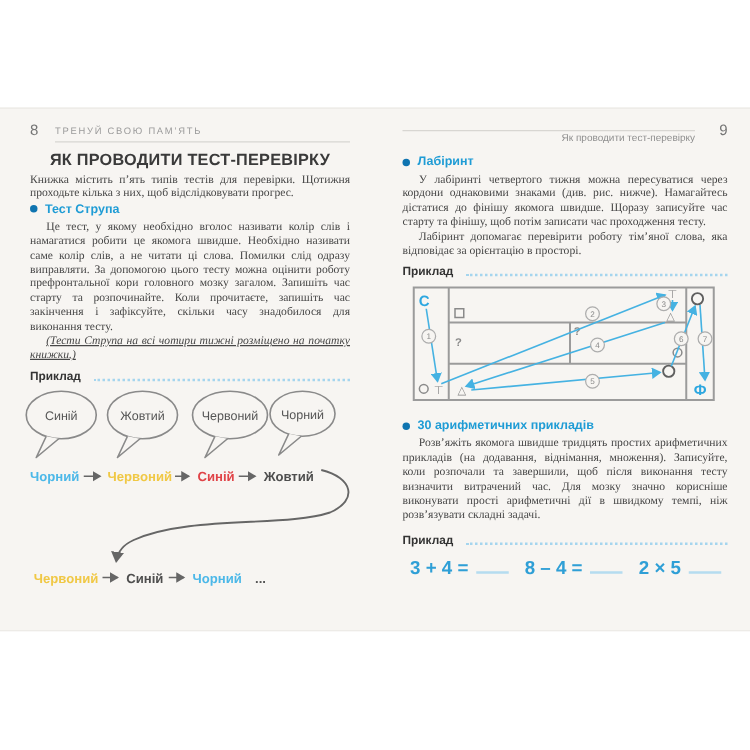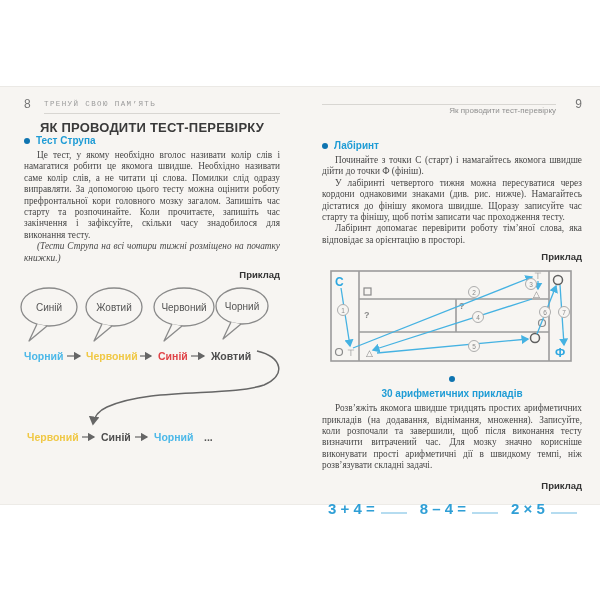--- a/index.html
+++ b/index.html
@@ -8,43 +8,43 @@
   .spread{position:absolute;left:0;top:86px;width:600px;height:417px;background:#f7f5f2;
           border-top:1px solid #ebe9e5;border-bottom:1px solid #edebe7;}
   .page{position:absolute;top:9px;}
   .page-left{left:24px;width:256px;}
   .page-right{left:322px;width:260px;}
 
   
   .lp-header{position:relative;height:22px;}
   .lp-num{position:absolute;left:0;top:1px;font-family:"Liberation Sans",sans-serif;
           font-size:12px;color:#757575;}
-  .lp-head{position:absolute;left:20px;top:4px;font-family:Liberation Mono, monospace;
+  .lp-head{position:absolute;left:20px;top:4px;font-family:Liberation Sans, sans-serif;
            font-size:7.5px;letter-spacing:1.4px;color:#9a9a9a;}
   .lp-rule{position:absolute;left:20px;right:0;top:17px;border-top:1px solid #d8d6d2;}
   .rp-header{position:relative;height:22px;}
   .rp-rule{position:absolute;left:0;right:26px;top:8px;border-top:1px solid #d8d6d2;}
   .rp-head{position:absolute;right:26px;top:10px;font-family:"Liberation Sans",sans-serif;
            font-size:8px;color:#8f8f8f;}
   .rp-num{position:absolute;right:0;top:1px;font-family:"Liberation Sans",sans-serif;
           font-size:12px;color:#757575;}
 
   .title{margin-top:2px;text-align:center;font-family:"Liberation Sans",sans-serif;
          font-weight:bold;font-size:13px;letter-spacing:.2px;color:#3a3a3a;}
 
   p{margin:0;font-size:9.3px;line-height:11.4px;text-align:justify;}
   p.indent{text-indent:13px;}
   .intro{margin-top:4px;}
-  .note{font-style:italic;text-indent:13px;margin-top:0;}
+  .note{font-style:italic;text-indent:13px;margin-top:0;text-decoration:underline;}
 
   .sec-head{display:flex;align-items:center;gap:6px;margin-bottom:4px;}
   .sec-dot{width:6px;height:6px;border-radius:50%;background:#0f74b0;flex:0 0 auto;}
   .sec-title{font-family:"Liberation Sans",sans-serif;font-weight:bold;font-size:10px;color:#1f9cd5;}
 
-  .example-row{display:flex;align-items:flex-end;margin-top:5px;flex-direction:column;}
+  .example-row{display:flex;align-items:flex-start;margin-top:5px;}
   .example-label{font-family:"Liberation Sans",sans-serif;font-weight:bold;font-size:9.5px;color:#333;}
   .example-leader{flex:1;margin-left:10px;border-bottom:2px dotted #a5d5ee;height:7px;}
 
   .fig{display:block;}
 
   
   .math-row{display:flex;align-items:center;gap:13px;margin-top:7px;margin-left:6px;
             font-family:"Liberation Sans",sans-serif;font-weight:bold;font-size:15px;color:#2f9fd6;}
   .math-item{display:flex;align-items:baseline;gap:6px;}
   .math-blank{display:inline-block;width:26px;border-bottom:2px solid #b5dcf0;height:12px;}
@@ -57,20 +57,21 @@
 
     <div class="page page-left">
       <div class="lp-header">
         <span class="lp-num">8</span>
         <span class="lp-head">ТРЕНУЙ СВОЮ ПАМ’ЯТЬ</span>
         <div class="lp-rule"></div>
       </div>
 
       <div class="title">ЯК ПРОВОДИТИ ТЕСТ-ПЕРЕВІРКУ</div>
 
+      <p class="intro">Книжка містить п’ять типів тестів для перевірки. Щотижня проходьте кілька з них, щоб відслідковувати прогрес.</p>
 
       <div class="sec-head">
         <span class="sec-dot"></span>
         <span class="sec-title">Тест Струпа</span>
       </div>
 
       <p class="indent">Це тест, у якому необхідно вголос називати колір слів і намагатися робити це якомога швидше. Необхідно називати саме колір слів, а не читати ці слова. Помилки слід одразу виправляти. За допомогою цього тесту можна оцінити роботу префронтальної кори головного мозку загалом. Запишіть час старту та розпочинайте. Коли прочитаєте, запишіть час закінчення і зафіксуйте, скільки часу знадобилося для виконання тесту.</p>
       <p class="note">(Тести Струпа на всі чотири тижні розміщено на початку книжки.)</p>
 
       <div class="example-row">
@@ -125,26 +126,25 @@
       </svg>
     </div>
 
     <div class="page page-right">
       <div class="rp-header">
         <div class="rp-rule"></div>
         <span class="rp-head">Як проводити тест-перевірку</span>
         <span class="rp-num">9</span>
       </div>
 
-      <div class="sec-head" style="margin-top:22px;">
+      <div class="sec-head" style="margin-top:6px;">
         <span class="sec-dot"></span>
         <span class="sec-title">Лабіринт</span>
       </div>
 
-      <p class="indent">Починайте з точки С (старт) і намагайтесь якомога швидше дійти до точки Ф (фініш).</p>
       <p class="indent">У лабіринті четвертого тижня можна пересуватися через кордони однаковими знаками (див. рис. нижче). Намагайтесь дістатися до фінішу якомога швидше. Щоразу записуйте час старту та фінішу, щоб потім записати час проходження тесту.</p>
       <p class="indent">Лабіринт допомагає перевірити роботу тім’яної слова, яка відповідає за орієнтацію в просторі.</p>
 
       <div class="example-row">
         <span class="example-label">Приклад</span>
         <span class="example-leader"></span>
       </div>
 
       <svg class="fig" width="250" height="100" viewBox="0 0 250 100" style="margin-top:3px;margin-left:4px;">
         <defs>
@@ -199,21 +199,21 @@
           <text x="152" y="52.5">4</text>
           <circle cx="148" cy="79" r="5.5" fill="#f7f5f2" stroke="#adadad" stroke-width="1"></circle>
           <text x="148" y="81.5">5</text>
           <circle cx="219" cy="45" r="5.5" fill="#f7f5f2" stroke="#adadad" stroke-width="1"></circle>
           <text x="219" y="47.5">6</text>
           <circle cx="238" cy="45" r="5.5" fill="#f7f5f2" stroke="#adadad" stroke-width="1"></circle>
           <text x="238" y="47.5">7</text>
         </g>
       </svg>
 
-      <div class="sec-head" style="margin-top:9px;flex-direction:column;">
+      <div class="sec-head" style="margin-top:9px;">
         <span class="sec-dot"></span>
         <span class="sec-title">30 арифметичних прикладів</span>
       </div>
 
       <p class="indent">Розв’яжіть якомога швидше тридцять простих арифметичних прикладів (на додавання, віднімання, множення). Записуйте, коли розпочали та завершили, щоб після виконання тесту визначити витрачений час. Для мозку значно корисніше виконувати прості арифметичні дії в швидкому темпі, ніж розв’язувати складні задачі.</p>
 
       <div class="example-row" style="margin-top:8px;">
         <span class="example-label">Приклад</span>
         <span class="example-leader"></span>
       </div>

